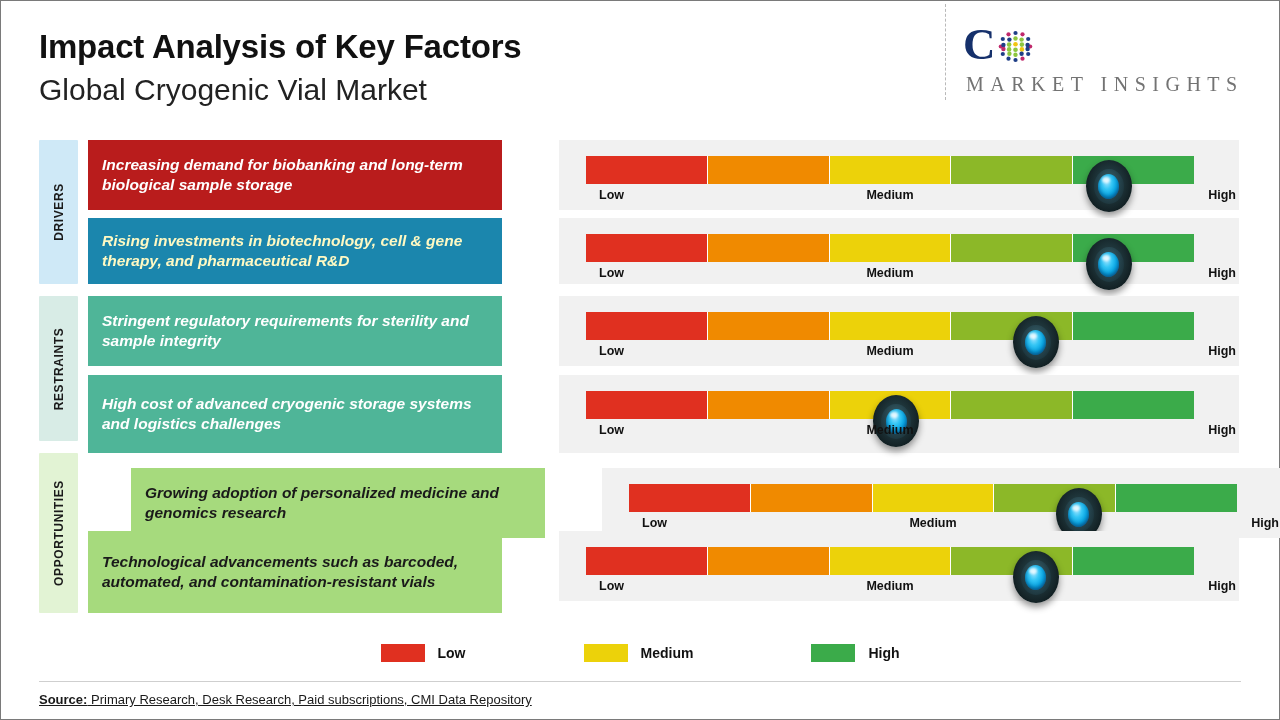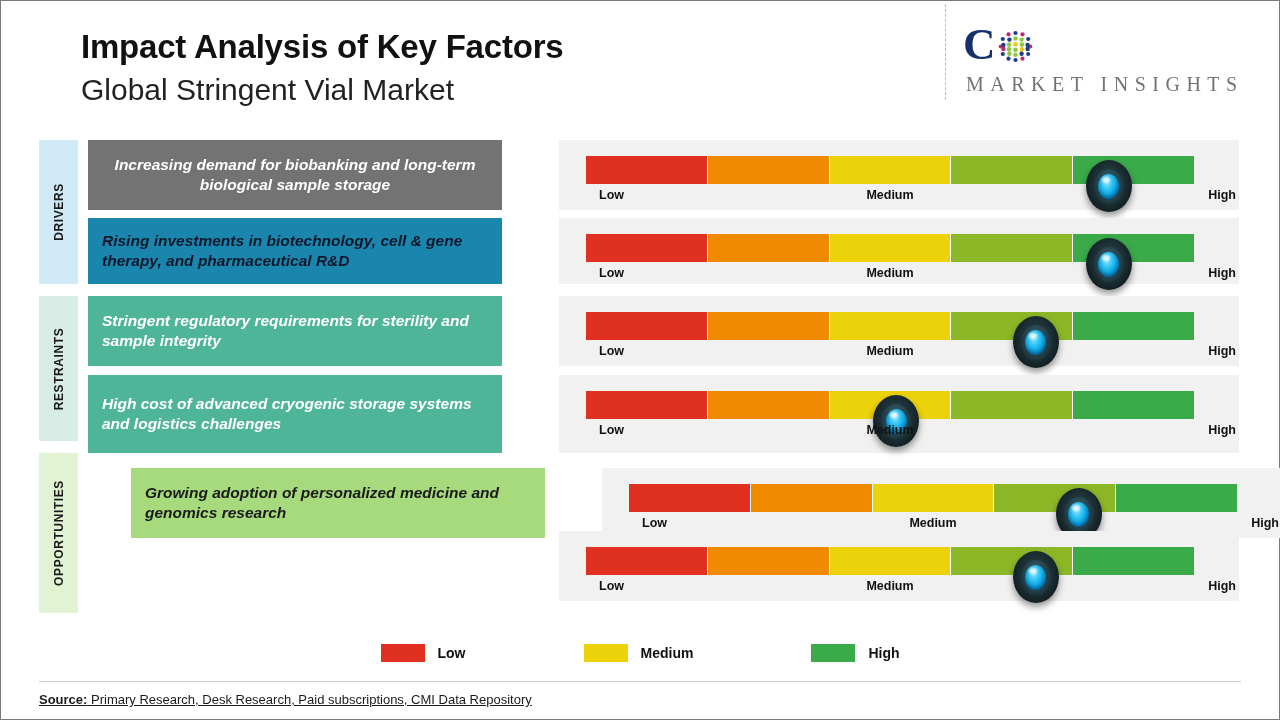--- a/index.html
+++ b/index.html
@@ -23,21 +23,20 @@
   
   .header {
     position: absolute;
     top: 0; left: 0; right: 0;
     height: 132px;
   }
   .title-block {
     position: absolute;
     left: 39px;
     top: 28px;
-    margin-left: 42px;
   }
   .title-main {
     font-size: 33px;
     font-weight: bold;
     color: #111111;
     letter-spacing: -0.2px;
     line-height: 1.15;
     white-space: nowrap;
   }
   .title-sub {
@@ -270,21 +269,21 @@
   .source b { font-weight: bold; }
 </style>
 </head>
 <body>
 
 <div class="page-frame"></div>
 
 <div class="header">
   <div class="title-block">
     <div class="title-main">Impact Analysis of Key Factors</div>
-    <div class="title-sub">Global Stringent Vial Market</div>
+    <div class="title-sub">Global Cryogenic Vial Market</div>
   </div>
 
   <div class="logo-divider"></div>
 
   <div class="logo">
     <div class="logo-word">
       <span class="logo-c">C</span>
       <span class="logo-sphere">
         <svg width="37" height="37" viewBox="0 0 37 37" aria-hidden="true">
           <g>
@@ -325,21 +324,21 @@
 </div>
 
 <div class="content">
 
   <div class="group" style="top:0px;height:144px;">
     <div class="cat-tab" style="top:0px;height:144px;background:#cfe9f7;">
       <span>DRIVERS</span>
     </div>
 
     <div class="row" style="top:0px;height:70px;">
-      <div class="factor-box" style="background:#737373;color:#ffffff;text-align:center;">
+      <div class="factor-box" style="background:#b91c1c;color:#ffffff;">
         <span>Increasing demand for biobanking and long-term biological sample storage</span>
       </div>
       <div class="gauge-panel">
         <div class="gauge-bar">
           <div class="seg" style="background:#e03020;"></div>
           <div class="seg" style="background:#f08a00;"></div>
           <div class="seg" style="background:#ecd20a;"></div>
           <div class="seg" style="background:#8cb828;"></div>
           <div class="seg" style="background:#3bab4a;"></div>
           <div class="marker" style="left:86%;">
@@ -348,21 +347,21 @@
         </div>
         <div class="gauge-labels">
           <span class="gl gl-low">Low</span>
           <span class="gl gl-med">Medium</span>
           <span class="gl gl-high">High</span>
         </div>
       </div>
     </div>
 
     <div class="row" style="top:78px;height:66px;">
-      <div class="factor-box" style="background:#1b86ad;color:#0f172a;">
+      <div class="factor-box" style="background:#1b86ad;color:#fef9c3;">
         <span>Rising investments in biotechnology, cell &amp; gene therapy, and pharmaceutical R&amp;D</span>
       </div>
       <div class="gauge-panel">
         <div class="gauge-bar">
           <div class="seg" style="background:#e03020;"></div>
           <div class="seg" style="background:#f08a00;"></div>
           <div class="seg" style="background:#ecd20a;"></div>
           <div class="seg" style="background:#8cb828;"></div>
           <div class="seg" style="background:#3bab4a;"></div>
           <div class="marker" style="left:86%;">
@@ -452,20 +451,23 @@
         </div>
         <div class="gauge-labels">
           <span class="gl gl-low">Low</span>
           <span class="gl gl-med">Medium</span>
           <span class="gl gl-high">High</span>
         </div>
       </div>
     </div>
 
     <div class="row" style="top:78px;height:82px;">
+      <div class="factor-box" style="background:#a6da7d;color:#1a1a1a;">
+        <span>Technological advancements such as barcoded, automated, and contamination-resistant vials</span>
+      </div>
       <div class="gauge-panel" style="height:70px;bottom:auto;">
         <div class="gauge-bar">
           <div class="seg" style="background:#e03020;"></div>
           <div class="seg" style="background:#f08a00;"></div>
           <div class="seg" style="background:#ecd20a;"></div>
           <div class="seg" style="background:#8cb828;"></div>
           <div class="seg" style="background:#3bab4a;"></div>
           <div class="marker" style="left:74%;">
             <span class="marker-core"></span>
           </div>

